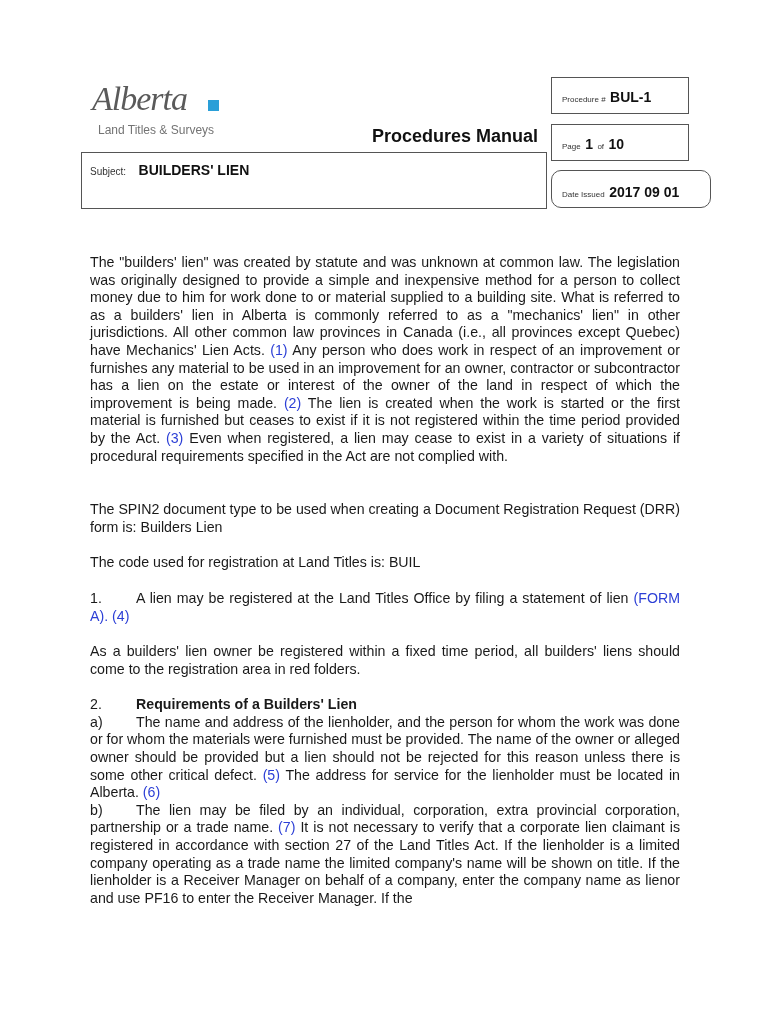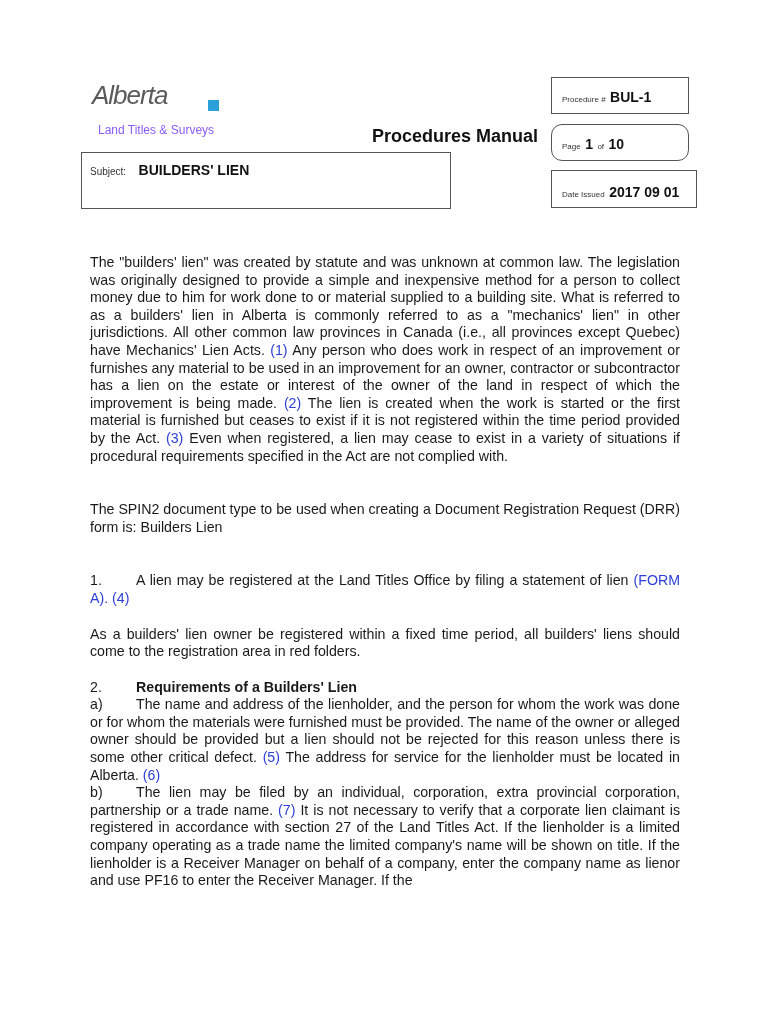--- a/index.html
+++ b/index.html
@@ -1,29 +1,29 @@
 <!DOCTYPE html>
 <html><head>
 <meta charset="utf-8">
 <style>
   html, body { margin: 0; padding: 0; background: #ffffff; }
   body { width: 770px; height: 1024px; position: relative; overflow: hidden;
          font-family: "Liberation Sans", sans-serif; color: #111; }
   .abs { position: absolute; }
   .logo { left: 90px; top: 80px; width: 132px; height: 42px; }
-  .logo-text { font-family: Liberation Sans, sans-serif; font-style: italic; font-size: 26px; color: #5a5a5a;
+  .logo-text { font-family: Liberation Serif, serif; font-style: italic; font-size: 34px; color: #5a5a5a;
                letter-spacing: -1px; position: absolute; left: 2px; top: 0px; }
   .logo-square { position: absolute; left: 118px; top: 20px; width: 11px; height: 11px; background: #2a9fd8; }
-  .org { left: 98px; top: 123px; font-size: 12px; color: #8b5cf6; }
+  .org { left: 98px; top: 123px; font-size: 12px; color: #737373; }
   .manual-title { left: 372px; top: 126px; font-size: 18px; font-weight: bold; color: #111; }
   .box { border: 1.5px solid #555; box-sizing: border-box; background: #fff; }
   .box-proc { left: 551px; top: 77px; width: 138px; height: 37px; }
-  .box-page { left: 551px; top: 124px; width: 138px; height: 37px; border-radius: 11px; }
-  .box-date { left: 551px; top: 170px; width: 146px; height: 38px; }
-  .box-subject { left: 81px; top: 152px; width: 370px; height: 57px; }
+  .box-page { left: 551px; top: 124px; width: 138px; height: 37px; }
+  .box-date { left: 551px; top: 170px; width: 160px; height: 38px; border-radius: 10px; }
+  .box-subject { left: 81px; top: 152px; width: 466px; height: 57px; }
   .small-label { font-size: 8px; color: #333; }
   .bold-val { font-weight: bold; font-size: 14px; color: #111; }
   .box-inner { position: absolute; left: 10px; top: 10px; white-space: nowrap; }
   .box-inner.date { top: 12px; }
   .subject-inner { position: absolute; left: 8px; top: 8px; white-space: nowrap; }
   .subject-label { font-size: 10px; color: #333; }
   .subject-val { font-size: 14px; font-weight: bold; margin-left: 8px; color: #111; }
 
   .content { left: 90px; top: 236px; width: 590px; font-size: 14.2px; line-height: 17.6px; color: #1a1a1a; }
   .h { font-weight: bold; font-size: 14.2px; margin: 0; }
@@ -73,20 +73,21 @@
   </div>
 </div>
 
 <div class="abs content">
   <div class="gap-s"></div>
   <p><span>The "builders' lien" was created by statute and was unknown at common law.  The legislation was originally designed to provide a simple and inexpensive method for a person to collect money due to him for work done to or material supplied to a building site.  What is referred to as a builders' lien in Alberta is commonly referred to as a "mechanics' lien" in other jurisdictions.  All other common law provinces in Canada (i.e., all provinces except Quebec) have Mechanics' Lien Acts. </span><span class="ref">(1)</span><span>  Any person who does work in respect of an improvement or furnishes any material to be used in an improvement for an owner, contractor or subcontractor has a lien on the estate or interest of the owner of the land in respect of which the improvement is being made. </span><span class="ref">(2)</span><span> The lien is created when the work is started or the first material is furnished but ceases to exist if it is not registered within the time period provided by the Act. </span><span class="ref">(3)</span><span>  Even when registered, a lien may cease to exist in a variety of situations if procedural requirements specified in the Act are not complied with.</span></p>
   <div class="gap-s"></div>
   <div class="gap-s"></div>
   <p>The SPIN2 document type to be used when creating a Document Registration Request (DRR) form is: Builders Lien</p>
   <div class="gap-s"></div>
+  <p>The code used for registration at Land Titles is: BUIL</p>
   <div class="gap-s"></div>
   <p><span class="num">1.</span><span>A lien may be registered at the Land Titles Office by filing a statement of lien </span><span class="ref">(FORM A).</span> <span class="ref">(4)</span></p>
   <div class="gap-s"></div>
   <p>As a builders' lien owner be registered within a fixed time period, all builders' liens should come to the registration area in red folders.</p>
   <div class="gap-s"></div>
   <p><span class="num">2.</span><span class="li-bold">Requirements of a Builders' Lien</span></p>
   <p><span class="num">a)</span><span>The name and address of the lienholder, and the person for whom the work was done or for whom the materials were furnished must be provided.  The name of the owner or alleged owner should be provided but a lien should not be rejected for this reason unless there is some other critical defect. </span><span class="ref">(5)</span><span>  The address for service for the lienholder must be located in Alberta. </span><span class="ref">(6)</span></p>
   <p><span class="num">b)</span><span>The lien may be filed by an individual, corporation, extra provincial corporation, partnership or a trade name. </span><span class="ref">(7)</span><span>  It is not necessary to verify that a corporate lien claimant is registered in accordance with section 27 of the Land Titles Act.  If the lienholder is a limited company operating as a trade name the limited company's name will be shown on title. If the lienholder is a Receiver Manager on behalf of a company, enter the company name as lienor and use PF16 to enter the Receiver Manager.  If the</span></p>
 </div>
 

